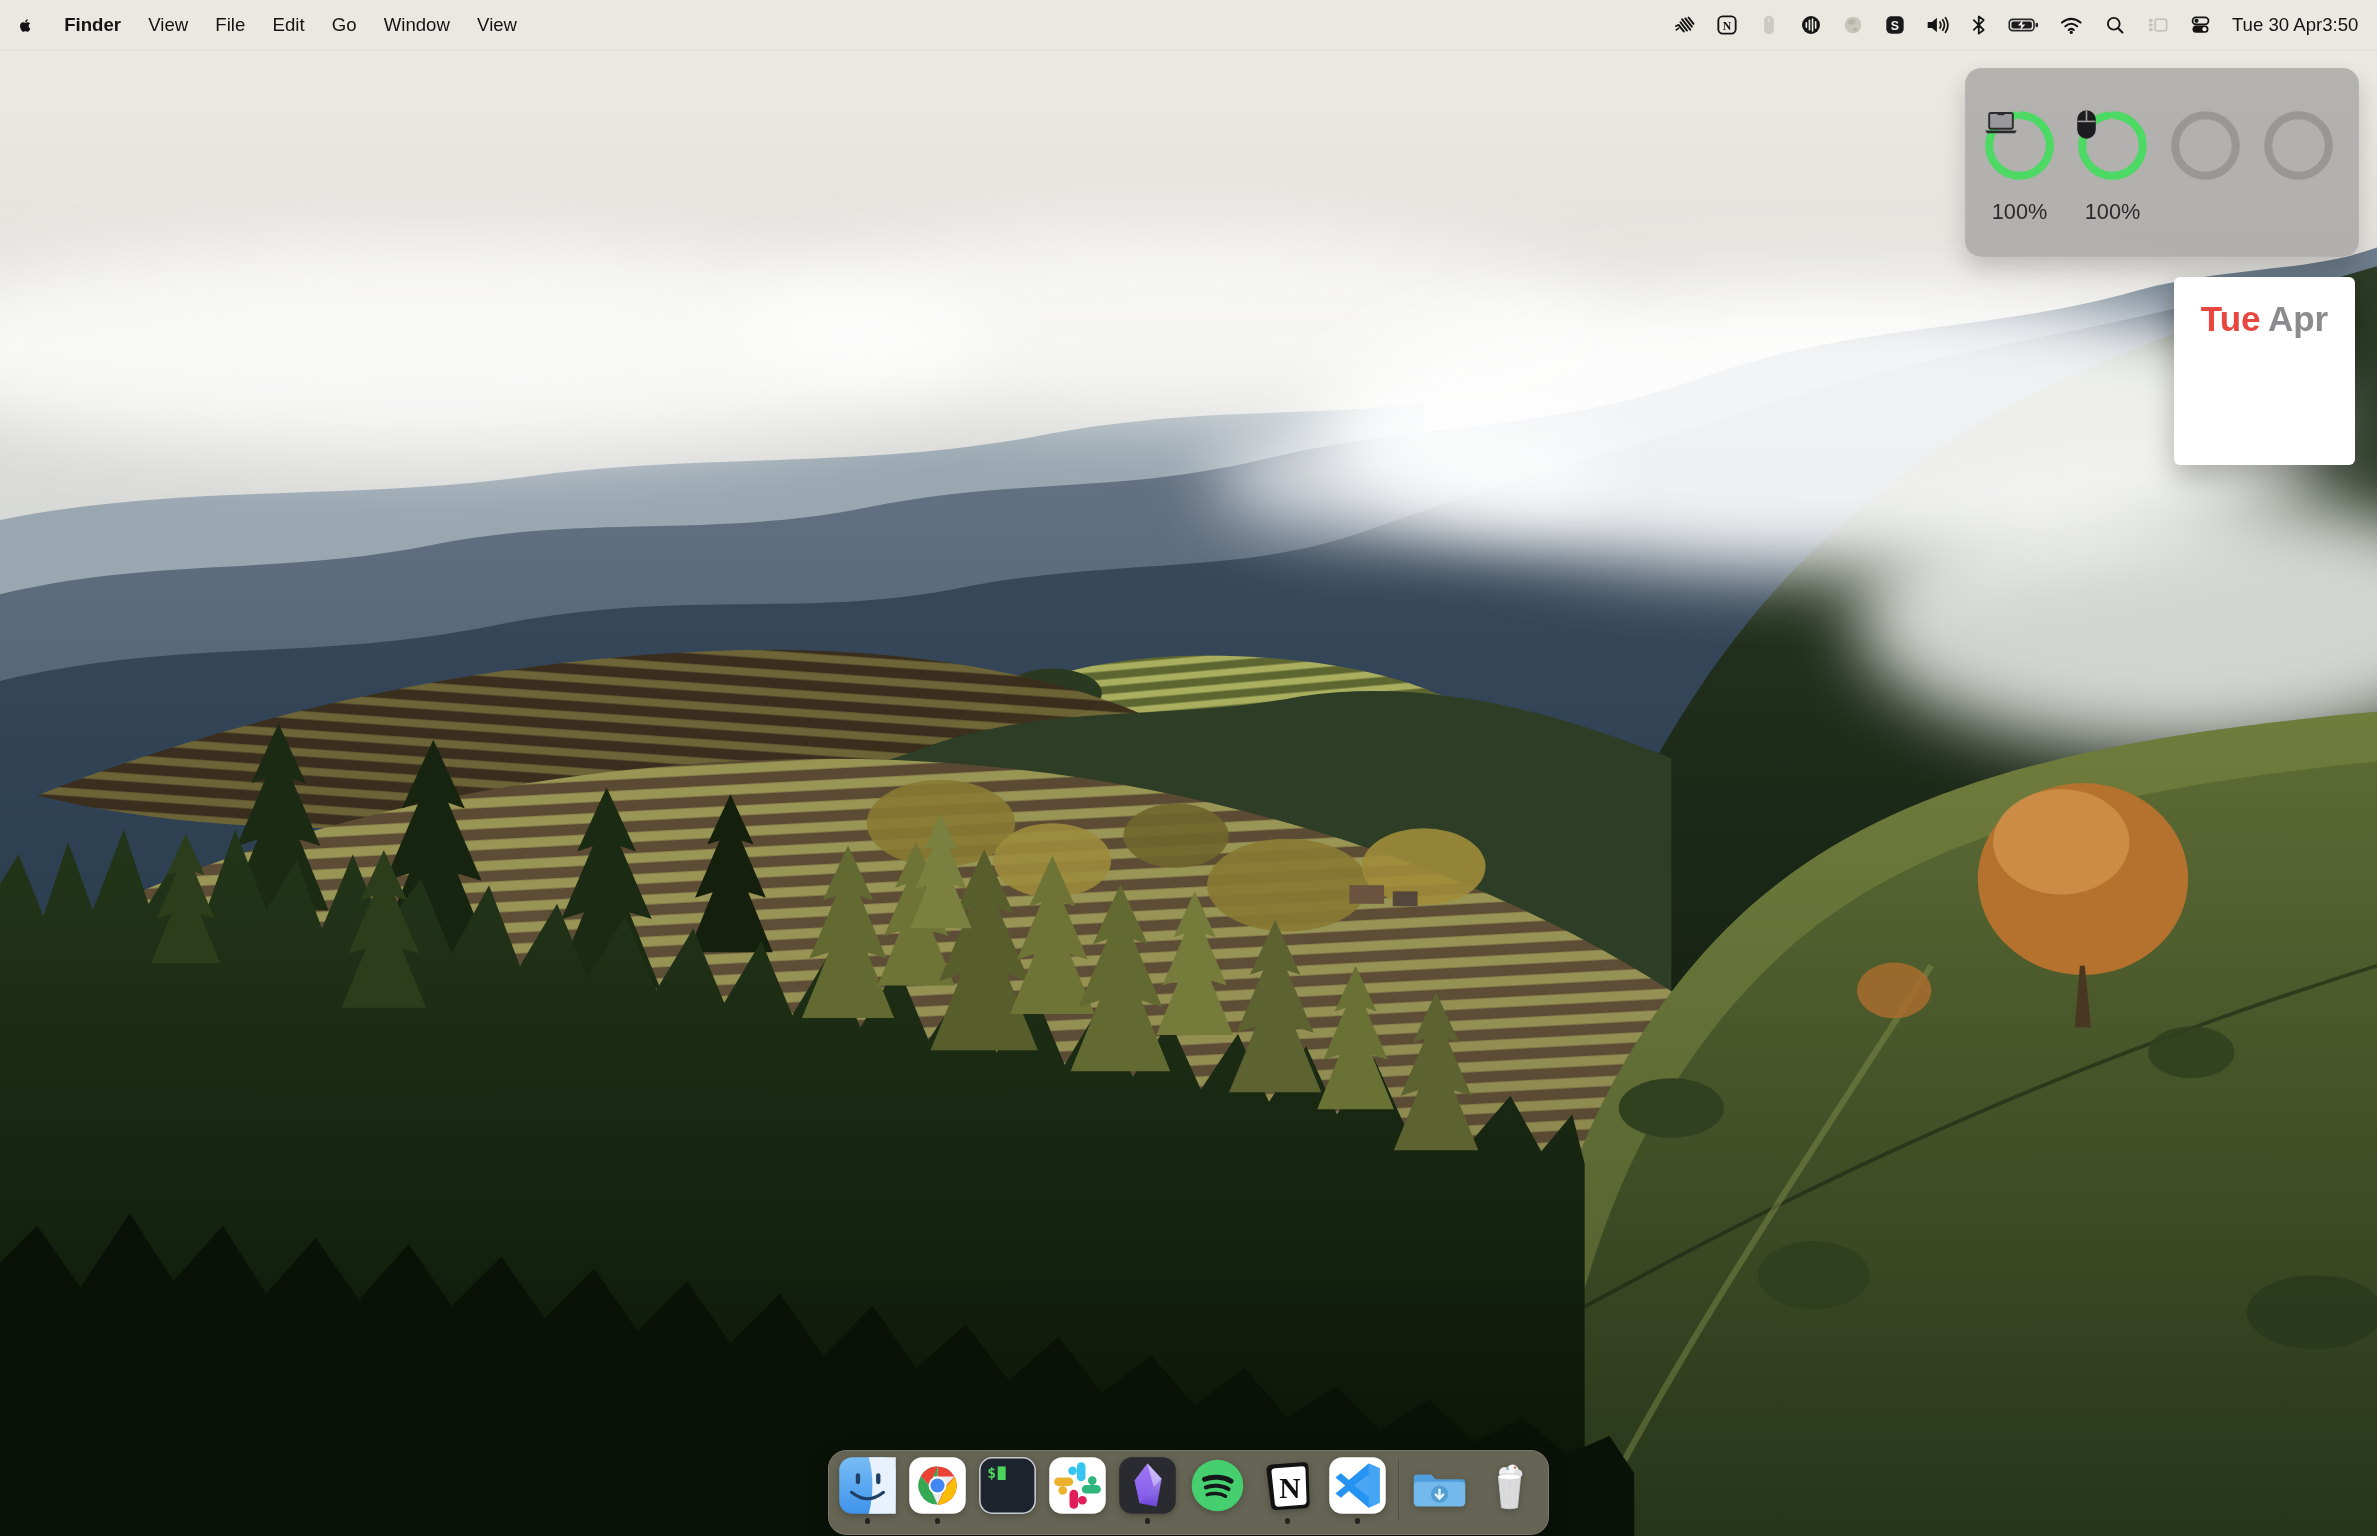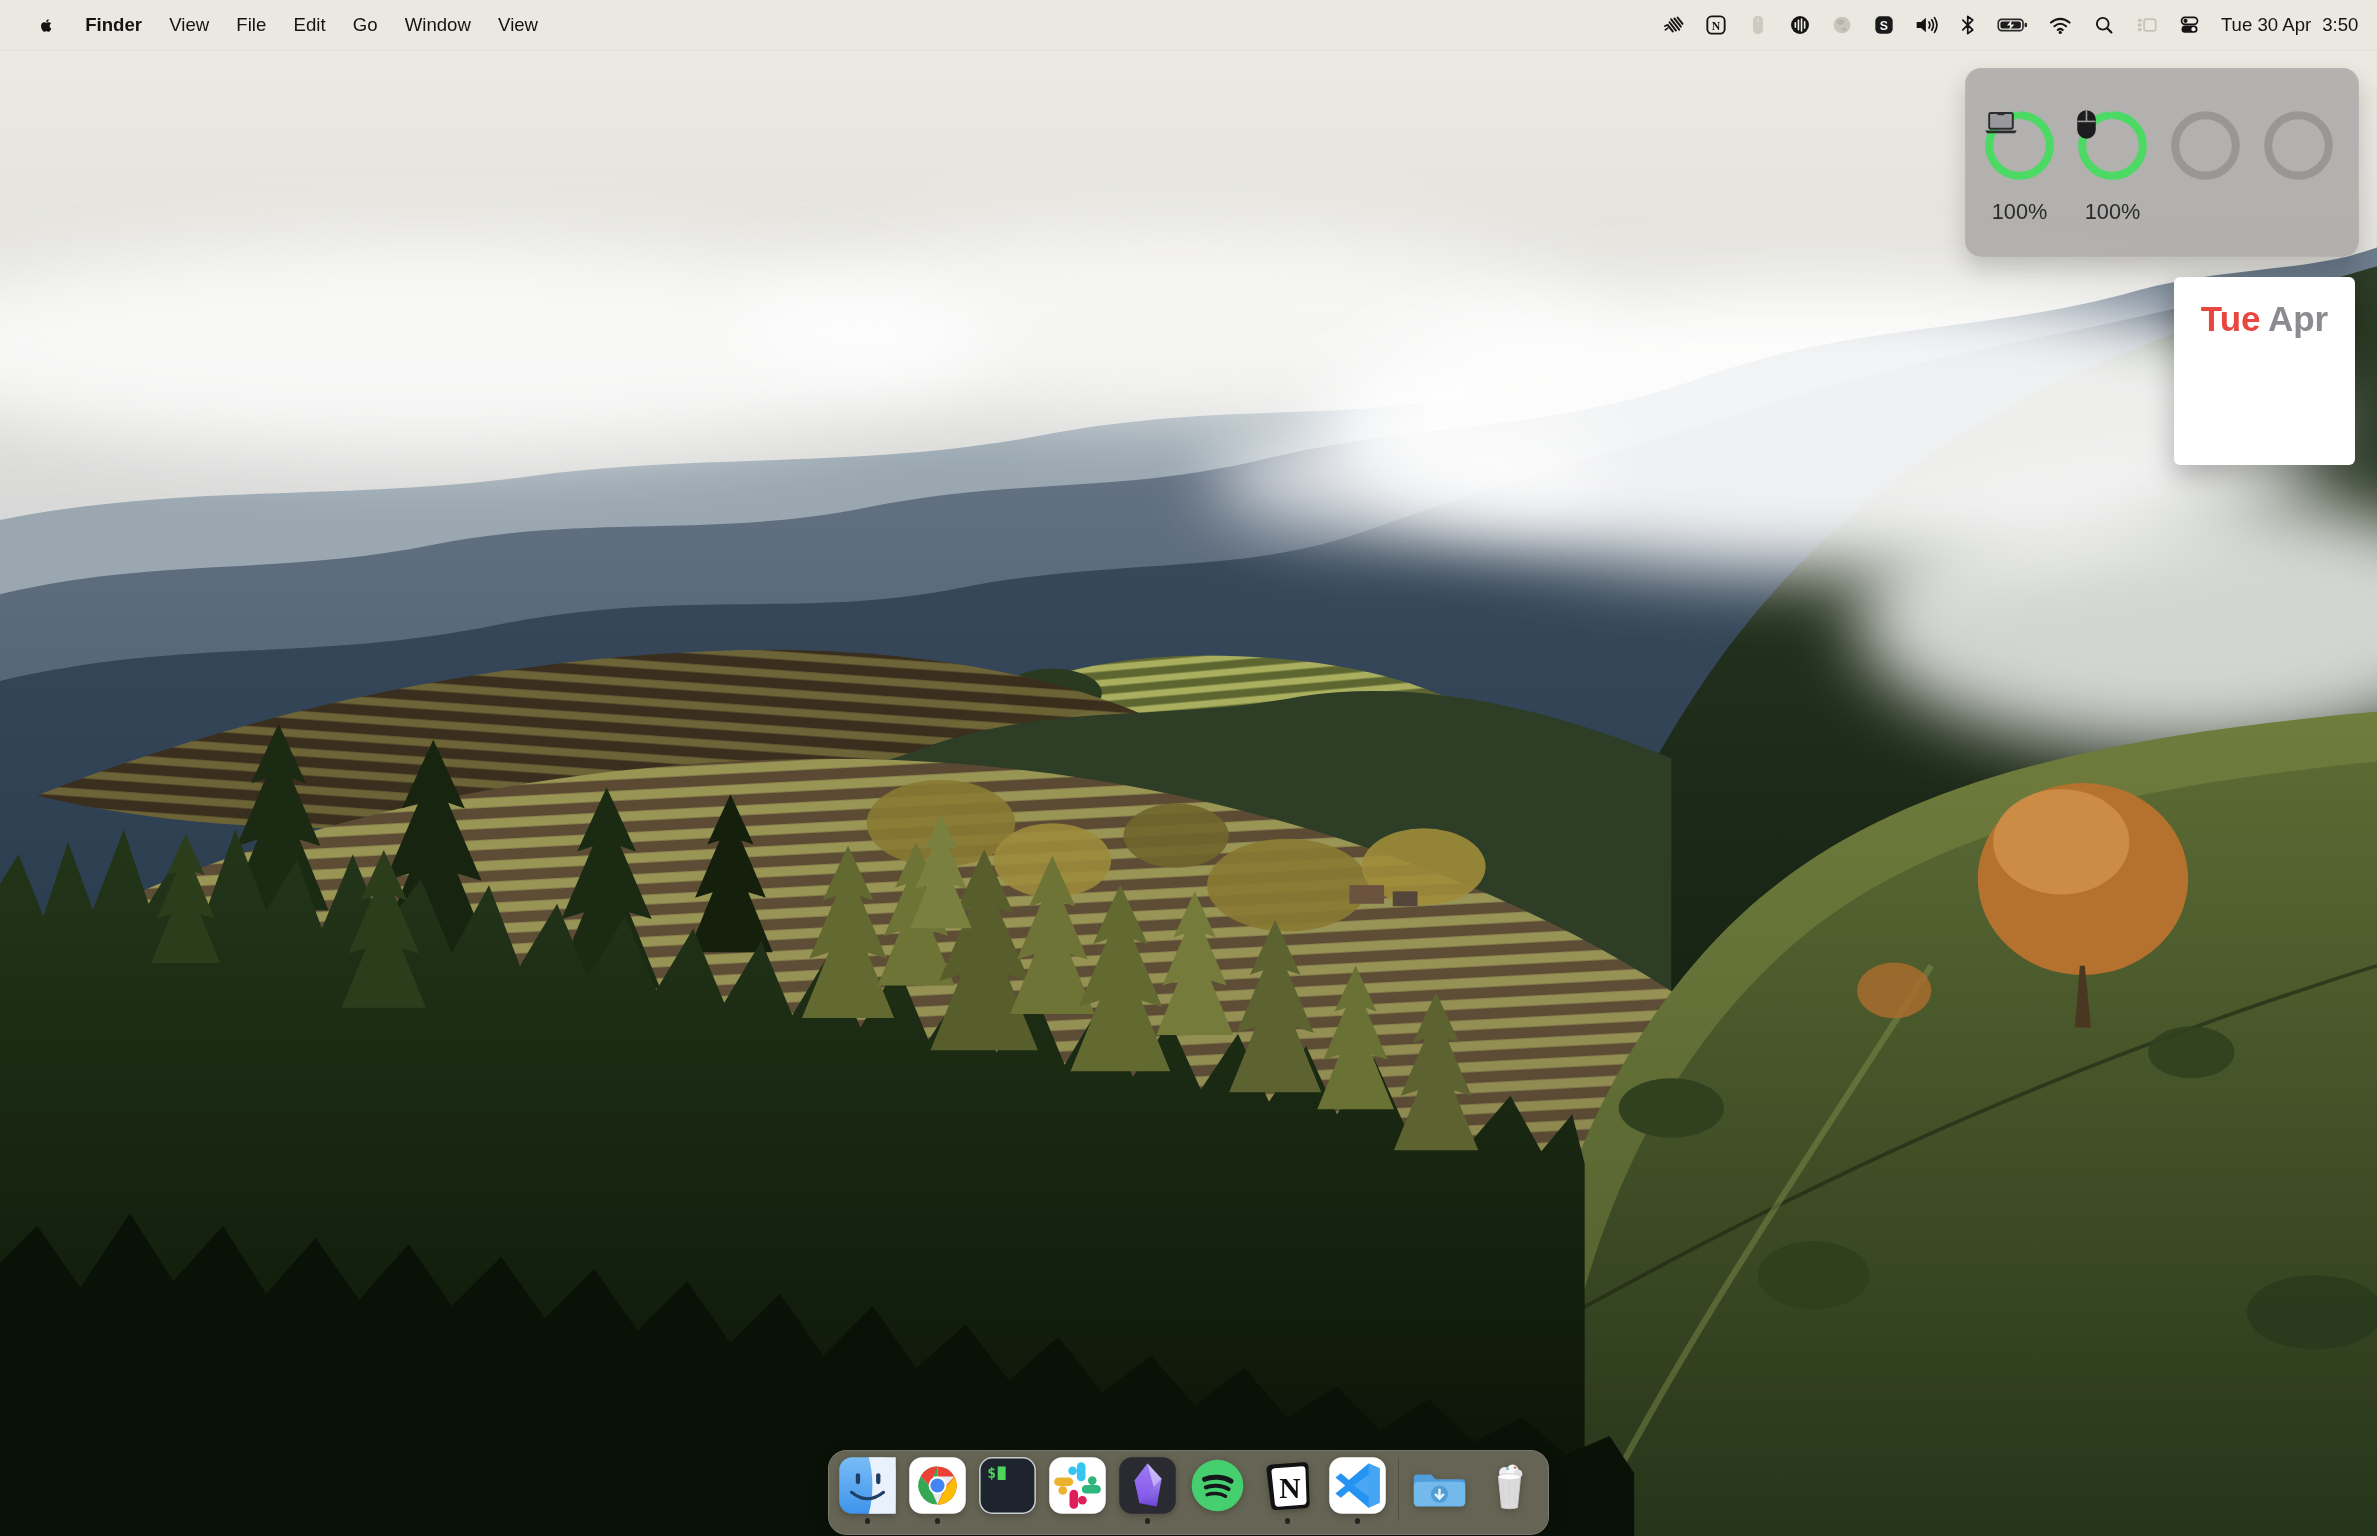--- a/index.html
+++ b/index.html
@@ -7,29 +7,29 @@
           font-family:"Liberation Sans",sans-serif;-webkit-user-select:none;}
 
   
   .wallpaper{position:absolute;inset:0;z-index:0;}
 
   
   .menubar{position:absolute;left:0;top:0;width:100%;height:50px;z-index:20;
            background:rgba(235,232,224,0.94);display:flex;align-items:center;
            justify-content:space-between;color:#141414;font-size:18.6px;
            box-shadow:0 0.6px 0 rgba(0,0,0,0.07);}
-  .mb-left{display:flex;align-items:center;height:100%;padding-left:21px;}
+  .mb-left{display:flex;align-items:center;height:100%;}
   .mb-left .apple{display:flex;align-items:center;padding:0 16px;height:100%;}
   .mb-item{padding:0 13.6px;height:100%;display:flex;align-items:center;white-space:nowrap;}
   .mb-item.bold{font-weight:700;}
   .mb-right{display:flex;align-items:center;height:100%;padding-right:18.6px;}
   .mi{display:flex;align-items:center;justify-content:center;height:100%;padding:0 8px;}
   .mi svg{display:block;}
   .dim{opacity:.55;}
-  .clock{display:flex;align-items:center;gap:11px;padding-left:10px;white-space:nowrap;}
+  .clock{display:flex;align-items:center;padding-left:10px;white-space:nowrap;}
 
   
   .batt-widget{position:absolute;left:1965px;top:68px;width:394px;height:189px;z-index:10;
                background:rgba(158,157,155,0.72);border-radius:16px;
                box-shadow:0 11px 25px rgba(0,0,0,0.18), inset 0 0 0 0.6px rgba(255,255,255,0.12);}
   .ring{position:absolute;top:41px;width:73px;height:73px;}
   .ring svg{position:absolute;inset:0;}
   .ring .dev-ico{position:absolute;inset:0;display:flex;align-items:center;justify-content:center;}
   .pct{position:absolute;top:131px;width:73px;text-align:center;font-size:21.7px;
        font-weight:500;color:#2b2b2d;}

